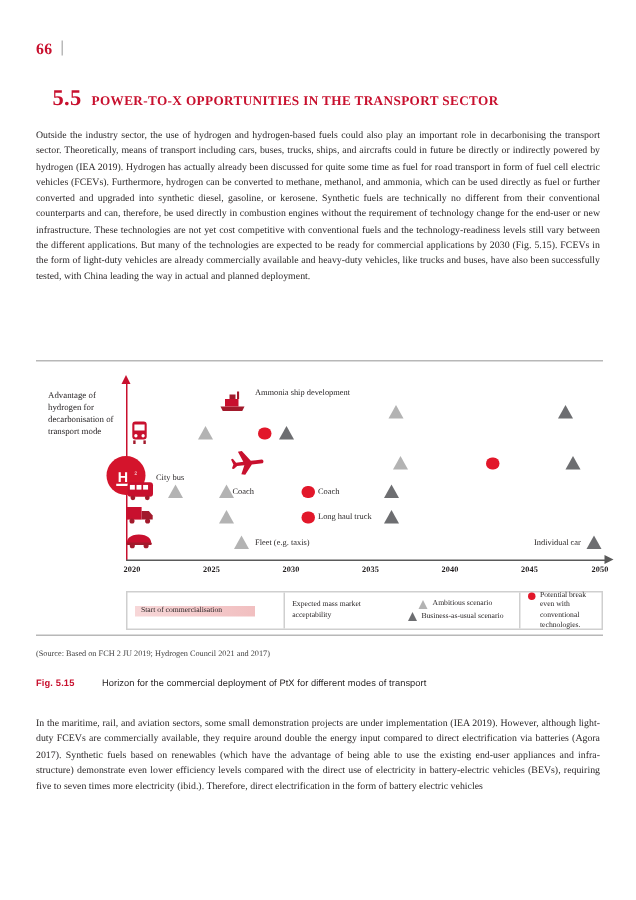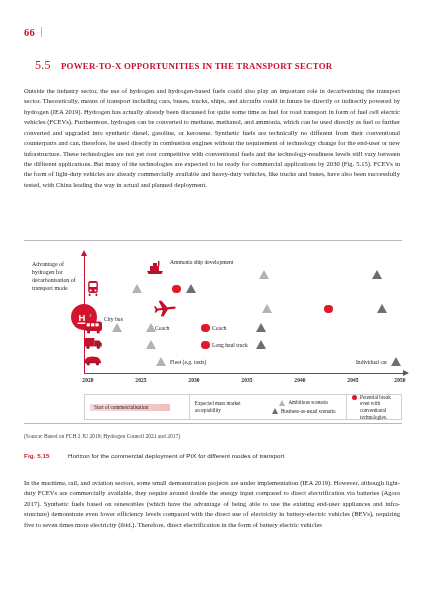--- a/index.html
+++ b/index.html
@@ -21,21 +21,21 @@
   }
   .runhead .rule{
     display:inline-block;width:1px;height:10px;background:#b9b9b9;
     margin:0 6px 0 6px;position:relative;top:1px;
   }
   .runhead .rhtext{font-size:7.4px;color:#6d6e71;letter-spacing:.1px;}
 
   
   .sec{position:absolute;left:35px;top:58px;display:flex;align-items:baseline;}
   .sec .num{
-    font-family:"Liberation Serif",serif;font-weight:normal;font-size:12px;
+    font-family:"Liberation Serif",serif;font-weight:bold;font-size:15px;
     color:#c8102e;width:26px;flex:0 0 26px;letter-spacing:.2px;
   }
   .sec .ttl{
     font-family:"Liberation Serif",serif;font-weight:bold;font-size:8.8px;
     color:#c8102e;letter-spacing:.25px;
   }
 
   
   .para{
     position:absolute;left:24px;width:376px;

